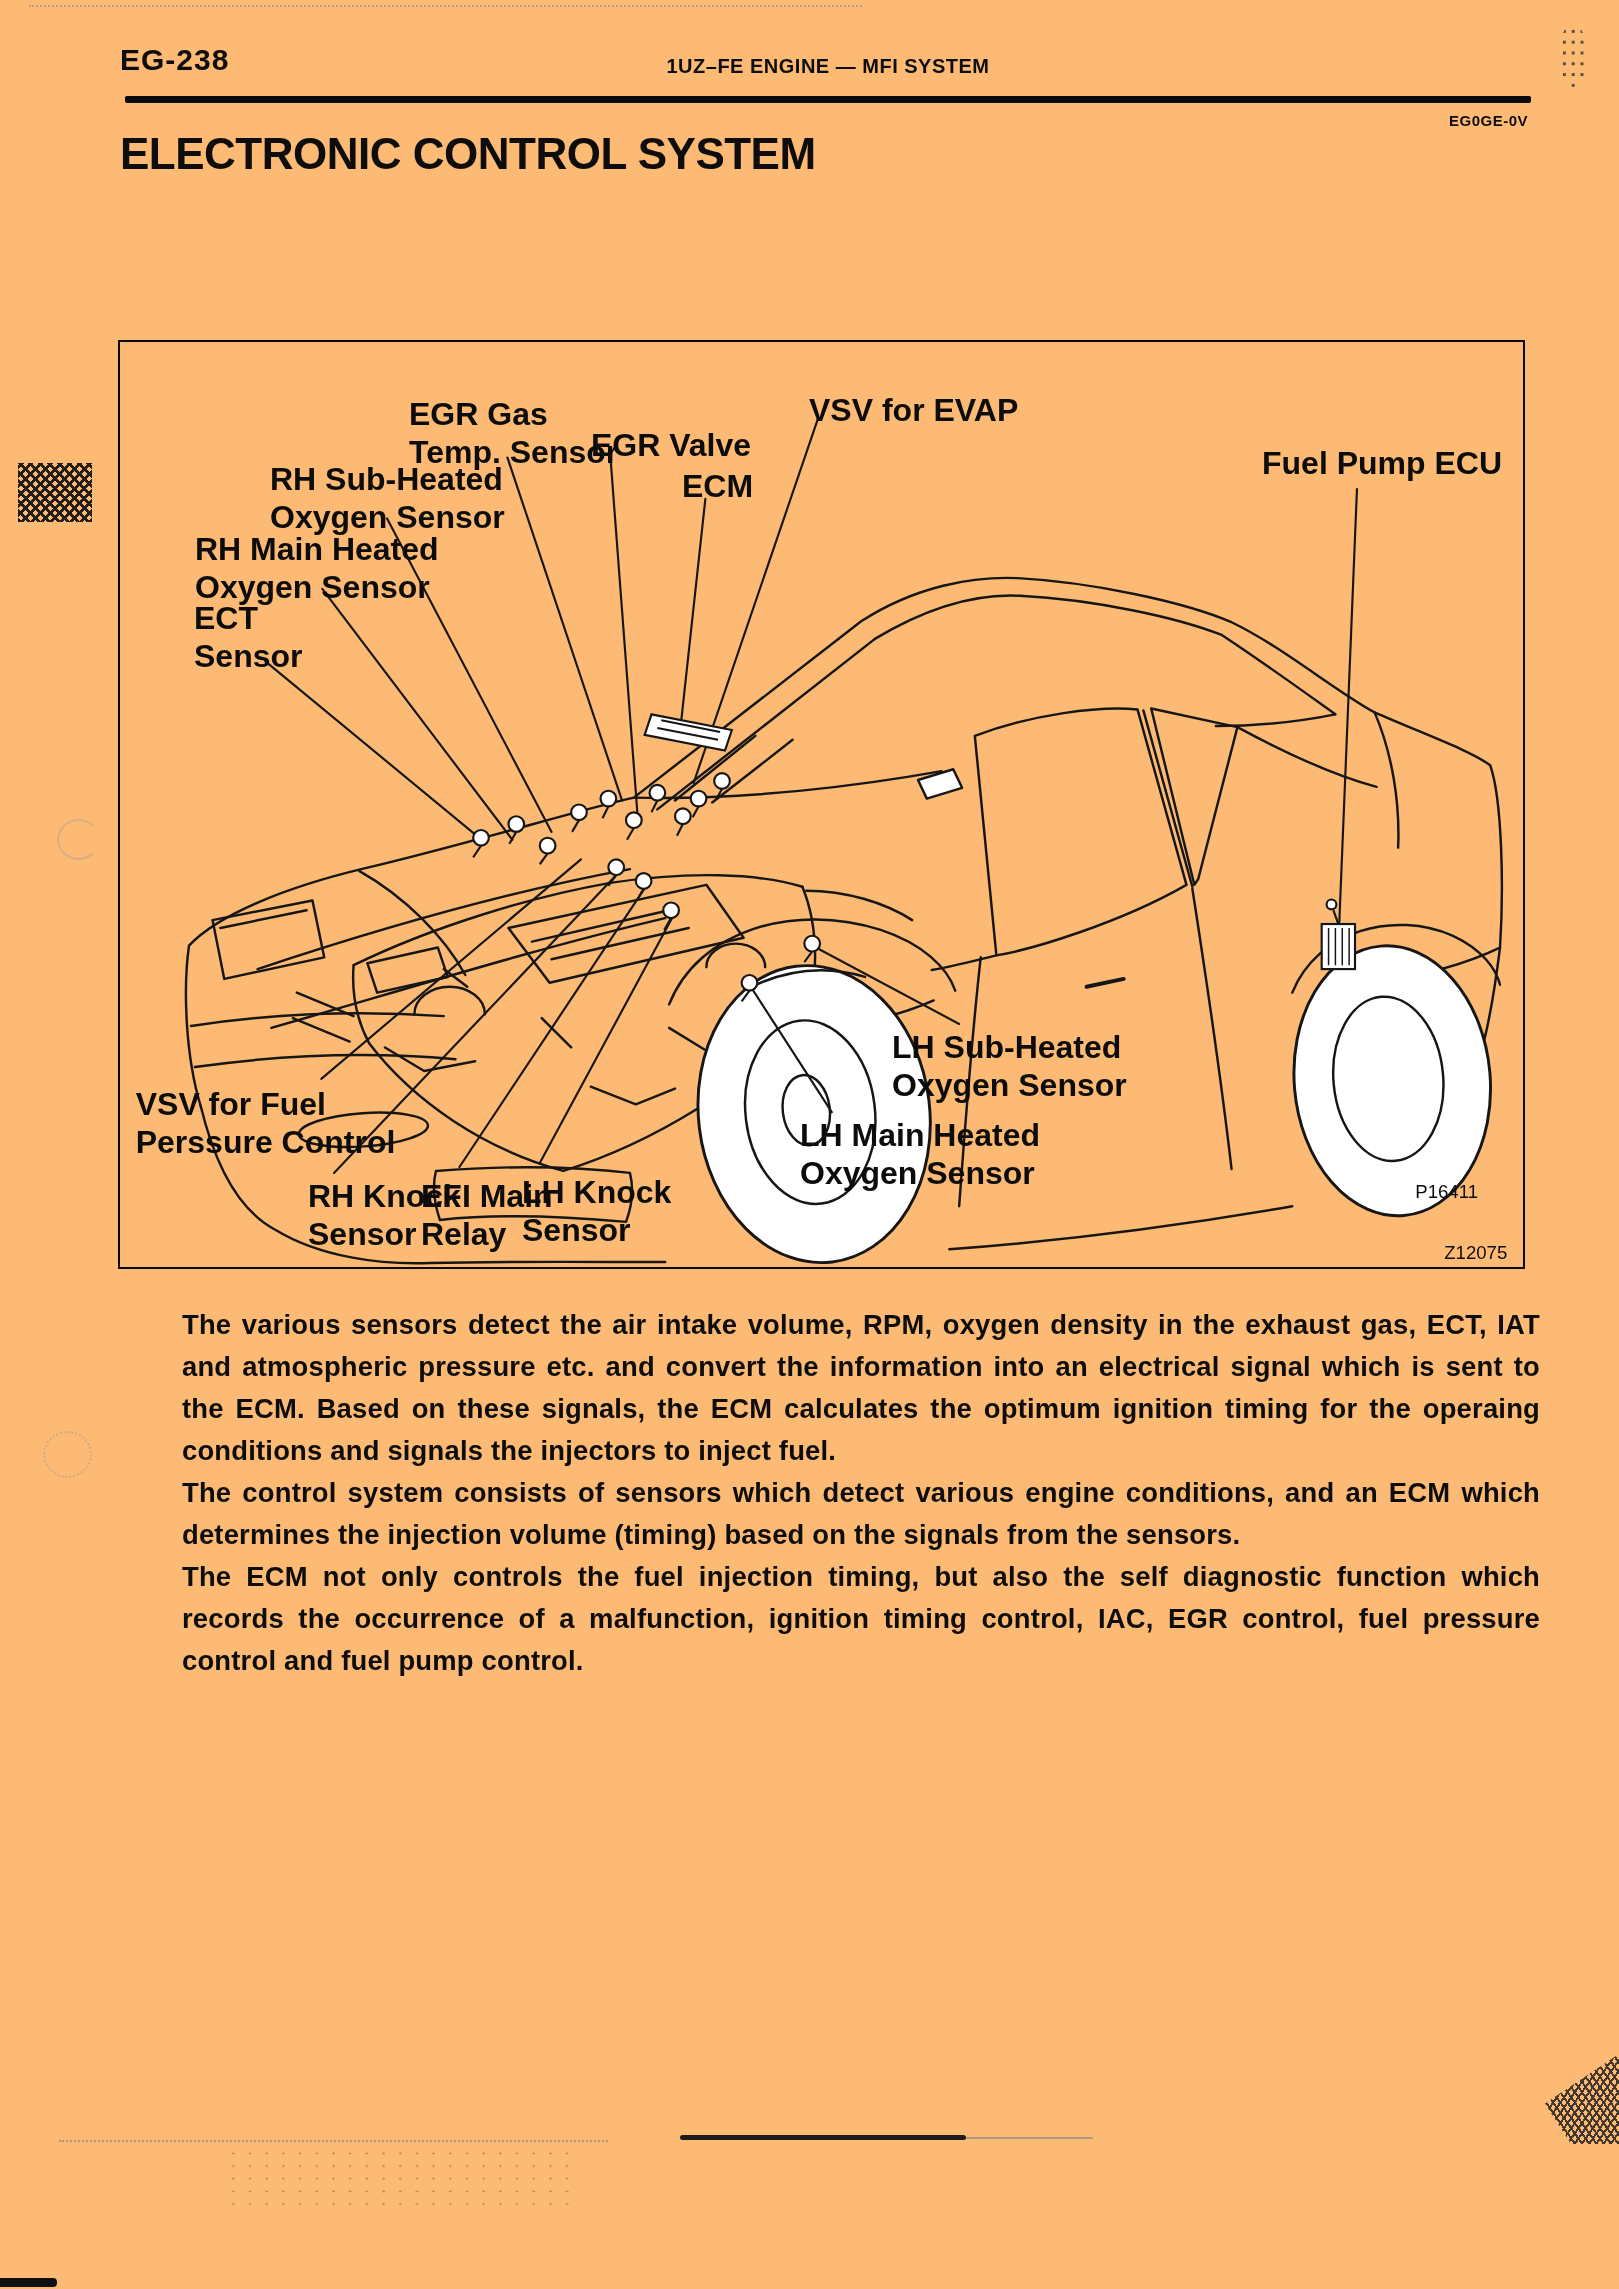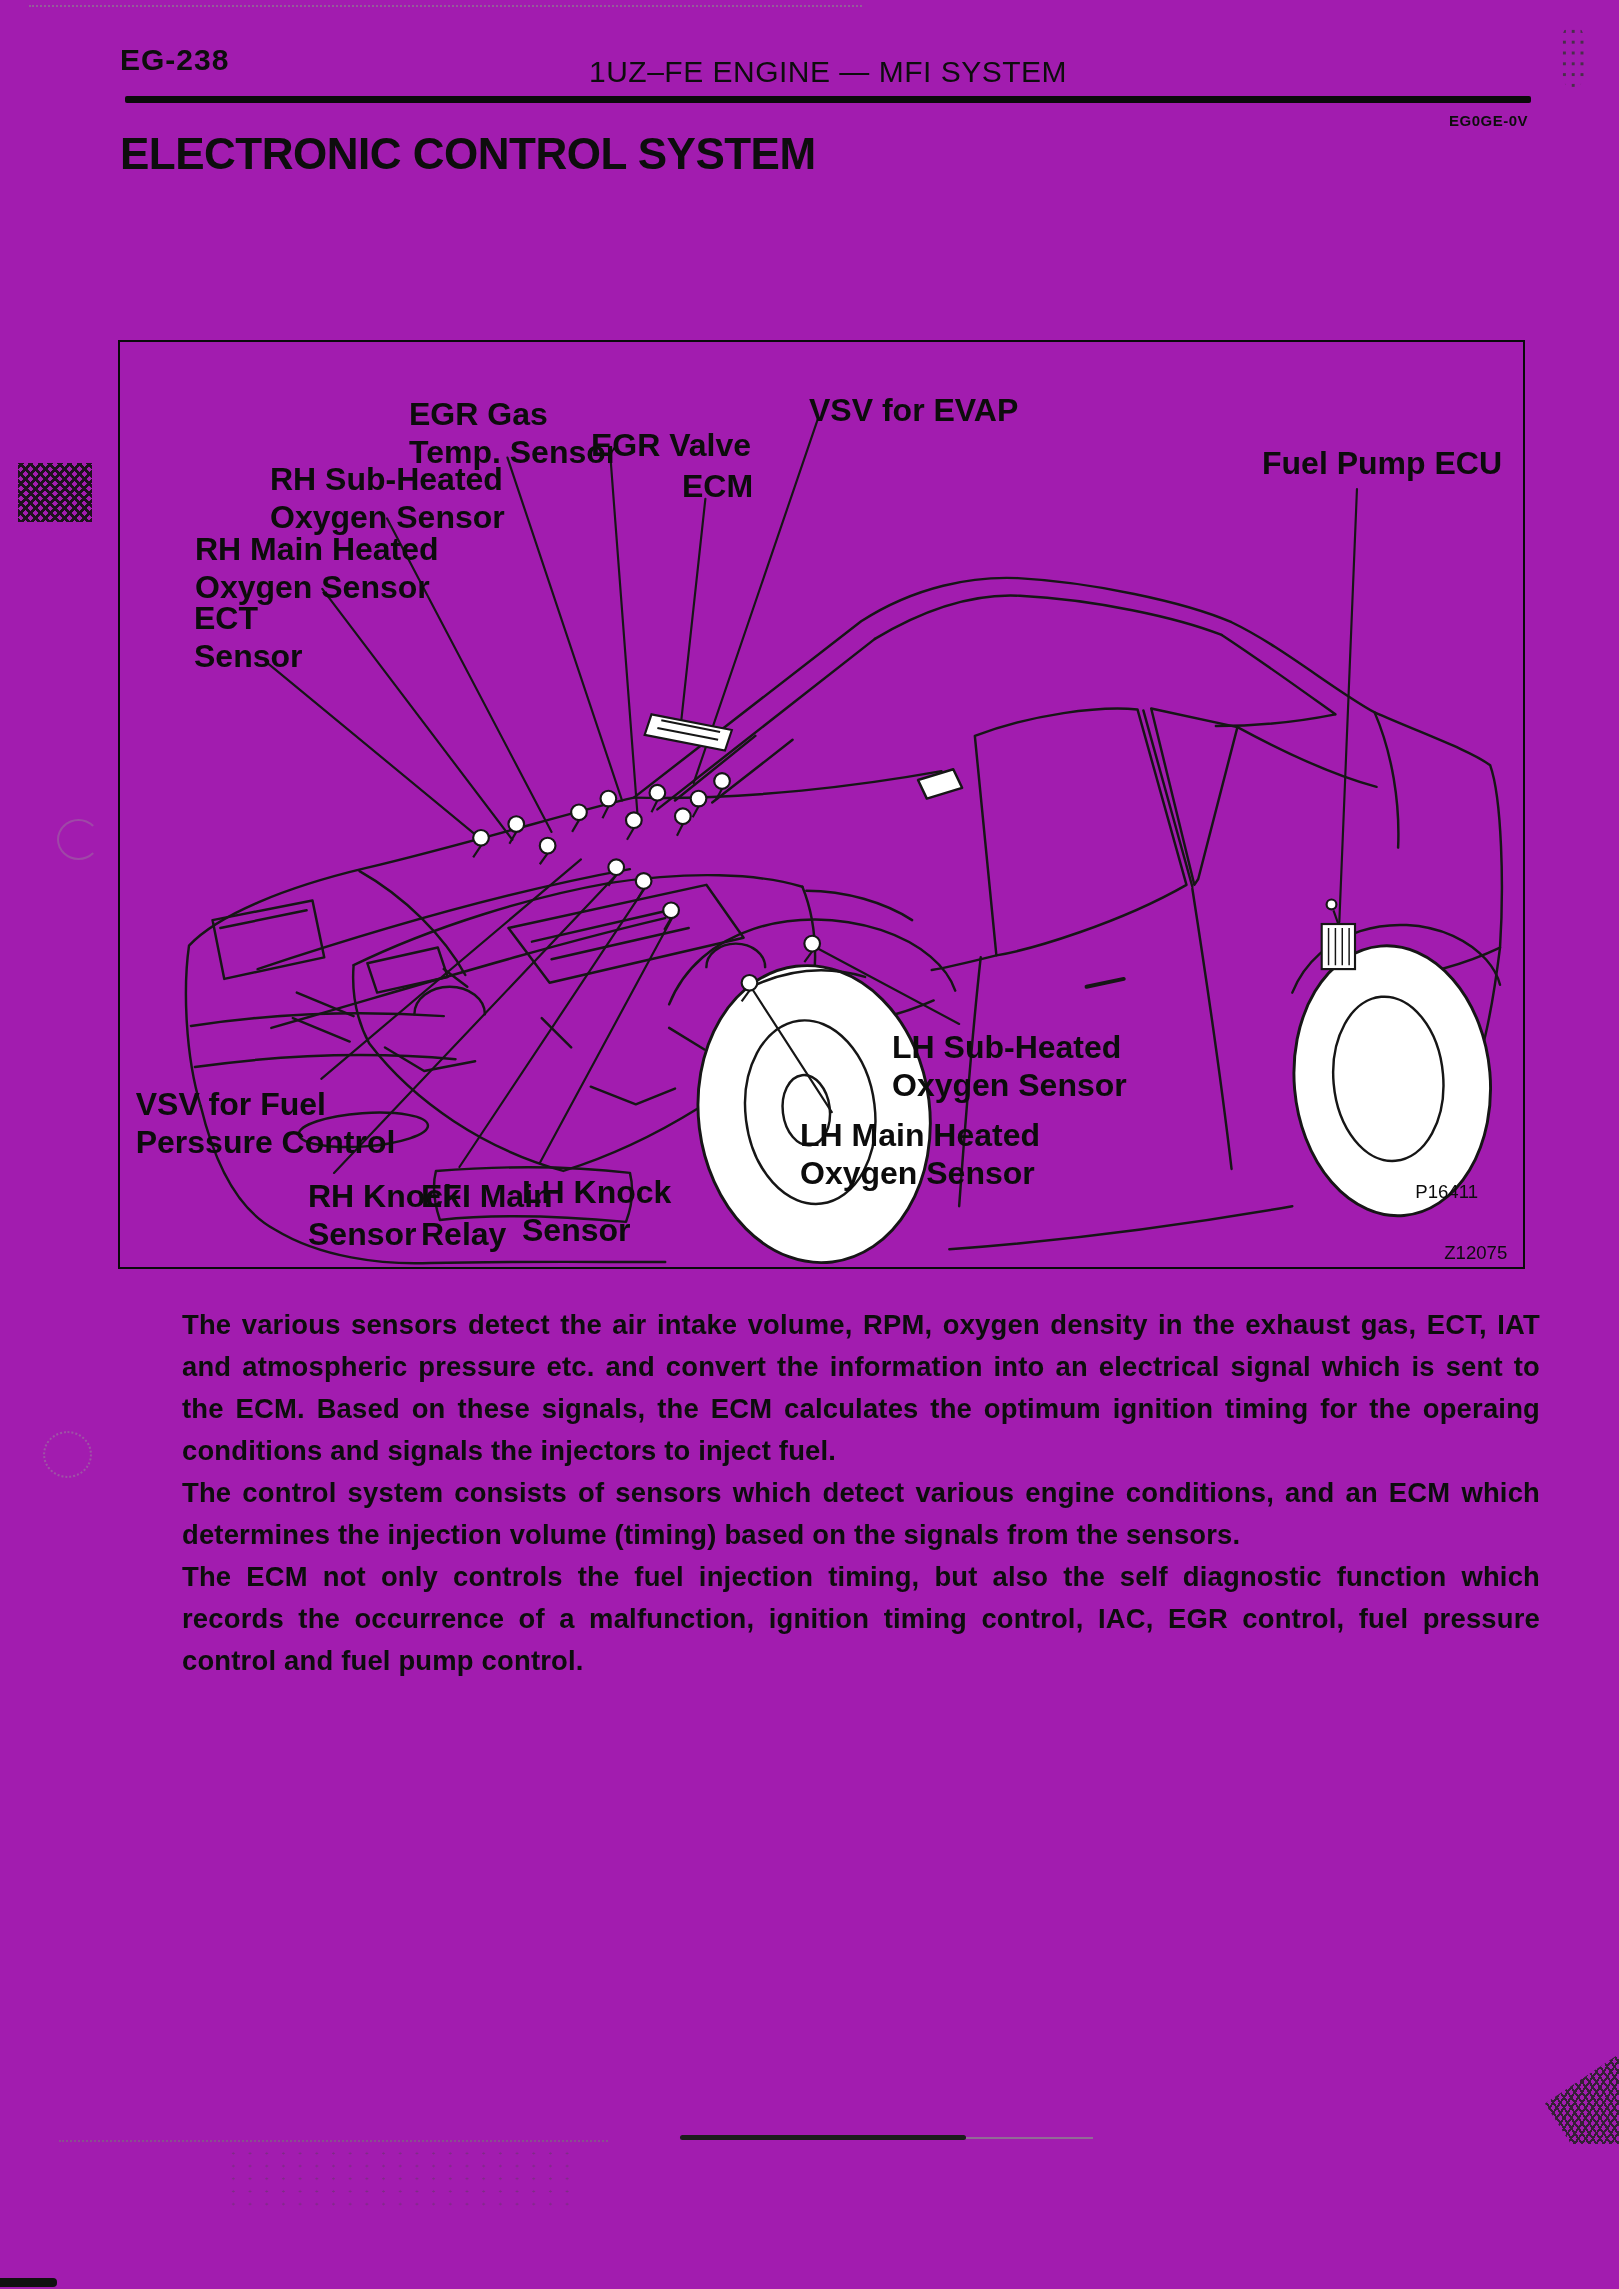--- a/index.html
+++ b/index.html
@@ -1,33 +1,33 @@
 <!DOCTYPE html>
 <html><head>
 <meta charset="utf-8">
 <style>
   html,body{margin:0;padding:0;background:#e8e8e8;}
   .page{
     position:relative;
     width:1619px;height:2290px;
-    background:#a21caf;
+    background:#fdba74;
     font-family:"Liberation Sans", sans-serif;
     color:#0d0d0d;
     overflow:hidden;
   }
   .abs{position:absolute;}
   
   .page-number{
     left:120px;top:43px;
     font-size:30px;font-weight:700;letter-spacing:1px;
   }
   .header-title{
     left:125px;top:55px;width:1406px;
     text-align:center;
-    font-size:30px;font-weight:400;letter-spacing:0.5px;
+    font-size:20px;font-weight:700;letter-spacing:0.5px;
   }
   .header-rule{
     left:125px;top:96px;width:1406px;height:6.9px;
     background:#0a0a0a;border-radius:2px;
   }
   .doc-code{
     left:1449px;top:112px;
     font-size:15px;font-weight:700;letter-spacing:0.5px;
   }
   .section-title{

